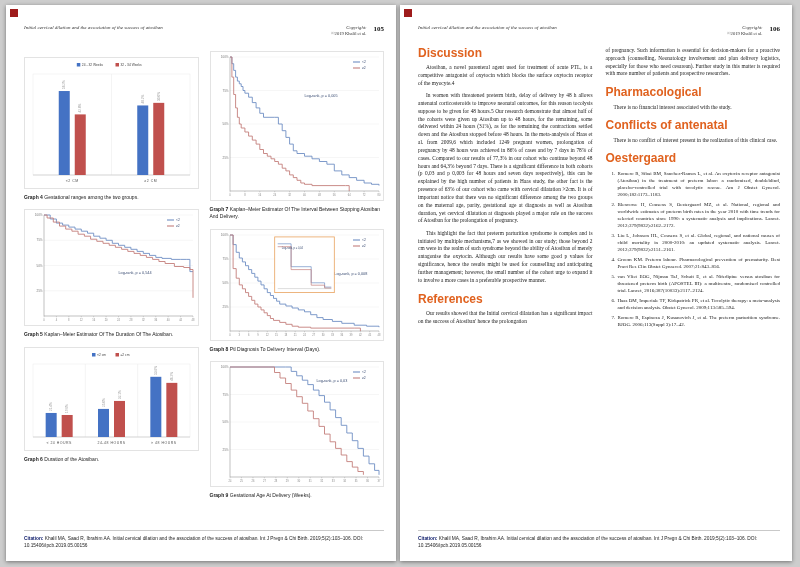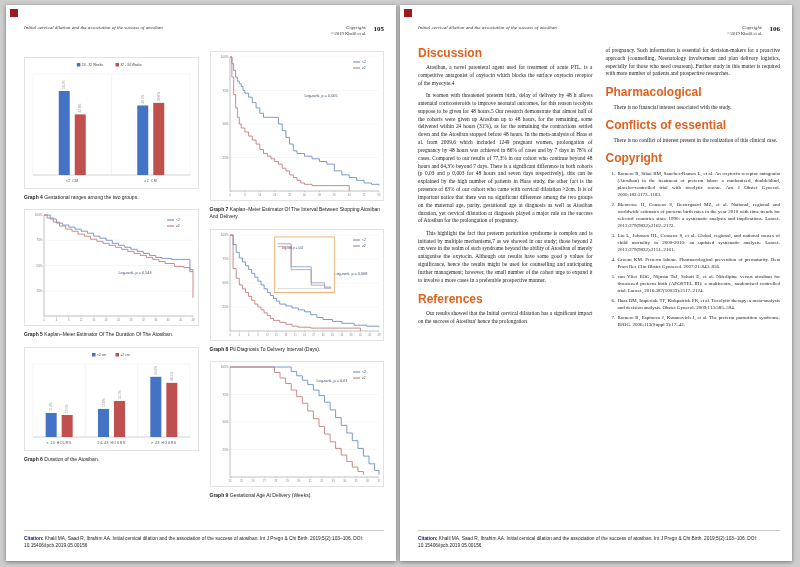--- a/index.html
+++ b/index.html
@@ -342,23 +342,23 @@
       <p>Atosiban, a novel parenteral agent used for treatment of acute PTL, is a competitive antagonist of oxytocin which blocks the surface oxytocin receptor of the myocyte.4</p>
       <p>In women with threatened preterm birth, delay of delivery by 48 h allows antenatal corticosteroids to improve neonatal outcomes, for this reason tocolysis suppose to be given for 48 hours.5 Our research demonstrate that almost half of the cohorts were given up Atosiban up to 48 hours, for the remaining, some delivered within 24 hours (31%), as for the remaining the contractions settled down and the Atosiban stopped before 48 hours. In the meta-analysis of Haas et al. from 2009,6 which included 1249 pregnant women, prolongation of pregnancy by 48 hours was achieved in 86% of cases and by 7 days in 78% of cases. Compared to our results of 77,3% in our cohort who continue beyond 48 hours and 64,3% beyond 7 days. There is a significant difference in both cohorts (p 0,03 and p 0,003 for 48 hours and seven days respectively), this can be explained by the high number of patients in Haas study, the other fact is the presence of 63% of our cohort who came with cervical dilatation &gt;2cm. It is of important notice that there was no significant difference among the two groups on the maternal age, parity, gestational age at diagnosis as well as Atosiban duration, yet cervical dilatation at diagnosis played a major rule on the success of Atosiban for the prolongation of pregnancy.</p>
       <p>This highlight the fact that preterm parturition syndrome is complex and is initiated by multiple mechanisms,7 as we showed in our study; those beyond 2 cm were in the realm of such syndrome beyond the ability of Atosiban of merely antagonise the oxytocin. Although our results have some good p values for significance, hence the results might be used for counselling and anticipating further management; however, the small number of the cohort urge to expand it to involve a more cases in a preferable prospective manner.</p>
       <div class="sect">References</div>
       <p>Our results showed that the Initial cervical dilatation has a significant impact on the success of Atosiban' hence the prolongation</p>
     </div>
     <div class="tcol">
       <p class="noindent">of pregnancy. Such information is essential for decision-makers for a proactive approach (counselling, Neonatology involvement and plan delivery logistics, especially for those who need cesarean). Further study in this matter is required with more number of patients and prospective researches.</p>
       <div class="sect">Pharmacological</div>
       <p>There is no financial interest associated with the study.</p>
-      <div class="sect">Conflicts of essential</div>
+      <div class="sect">Conflicts of antenatal</div>
       <p>There is no conflict of interest present in the realization of this clinical case.</p>
-      <div class="sect">Copyright</div>
+      <div class="sect">Oestergaard</div>
       <ol class="refs">
         <li>Romero R, Sibai BM, Sanchez-Ramos L, et al. An oxytocin receptor antagonist (Atosiban) in the treatment of preterm labor: a randomized, doubleblind, placebo-controlled trial with tocolytic rescue. Am J Obstet Gynecol. 2000;182:1173–1183.</li>
         <li>Blencowe H, Cousens S, Oestergaard MZ, et al. National, regional and worldwide estimates of preterm birth rates in the year 2010 with time trends for selected countries since 1990: a systematic analysis and implications. Lancet. 2012;379(9832):2162–2172.</li>
         <li>Liu L, Johnson HL, Cousens S, et al. Global, regional, and national causes of child mortality in 2000-2010: an updated systematic analysis. Lancet. 2012;379(9832):2151–2161.</li>
         <li>Groom KM. Preterm labour. Pharmacological prevention of prematurity. Best Pract Res Clin Obstet Gynaecol. 2007;21:843–856.</li>
         <li>van Vliet EOG, Nijman TaJ, Schuit E, et al. Nifedipine versus atosiban for threatened preterm birth (APOSTEL III): a multicentre, randomised controlled trial. Lancet, 2016;387(10033):2117–2124.</li>
         <li>Haas DM, Imperiale TF, Kirkpatrick PR, et al. Tocolytic therapy: a meta-analysis and decision analysis. Obstet Gynecol. 2009;113:585–594.</li>
         <li>Romero R, Espinoza J, Kusanovich J, et al. The preterm parturition syndrome. BJOG. 2006;113(Suppl 3):17–42.</li>
       </ol>
     </div>

